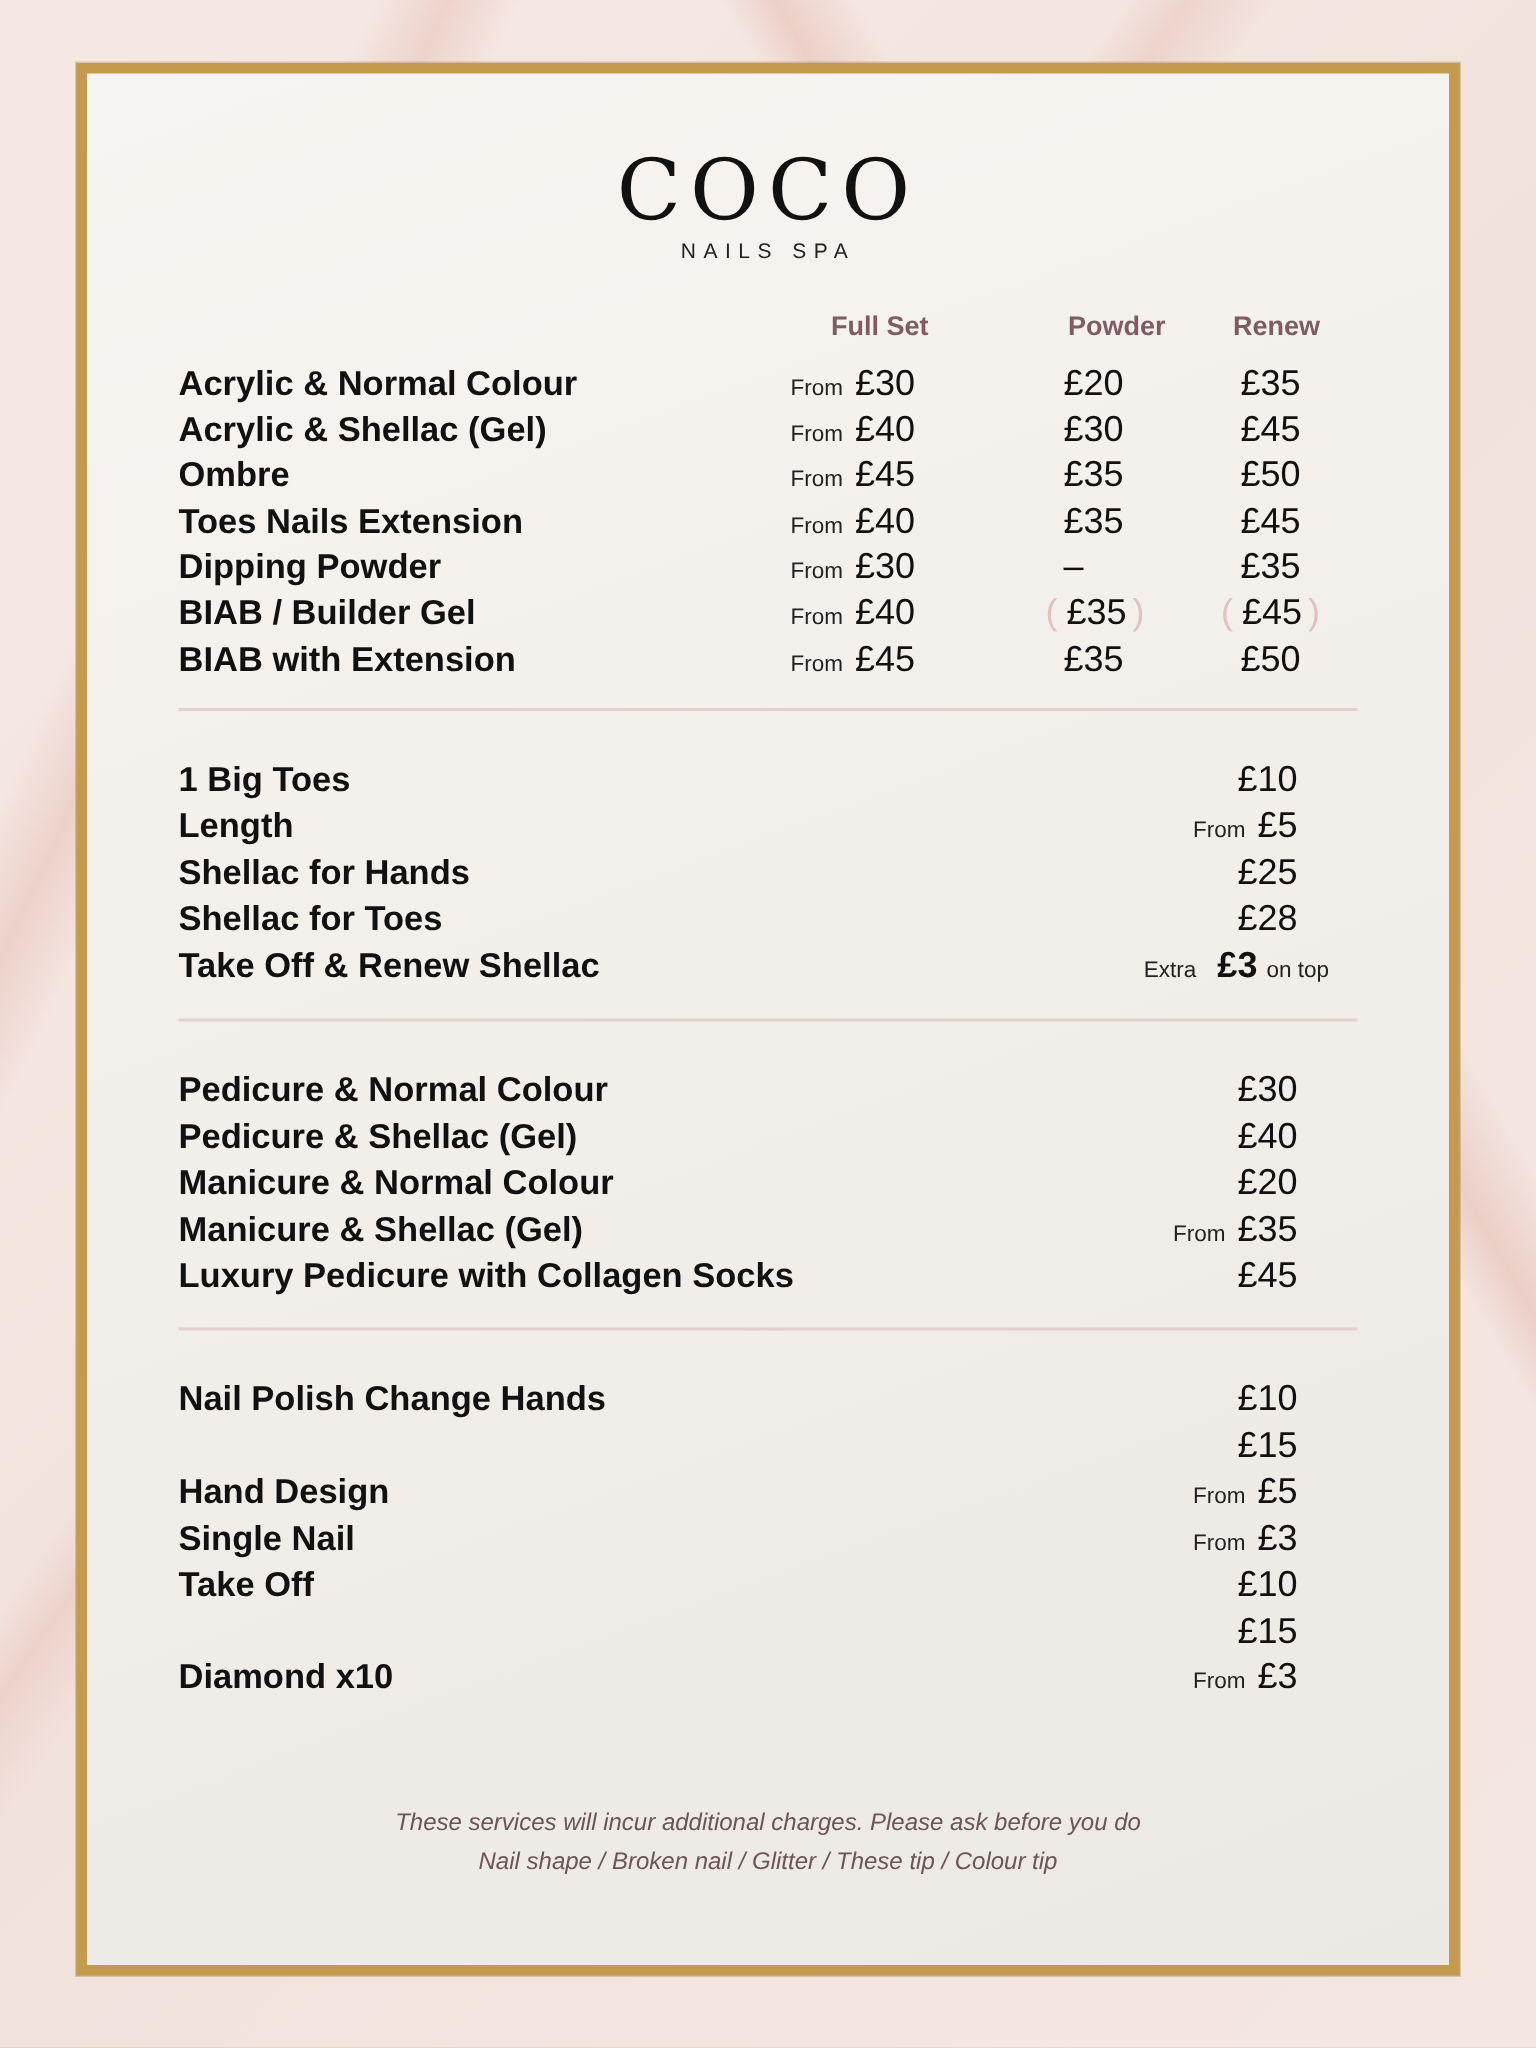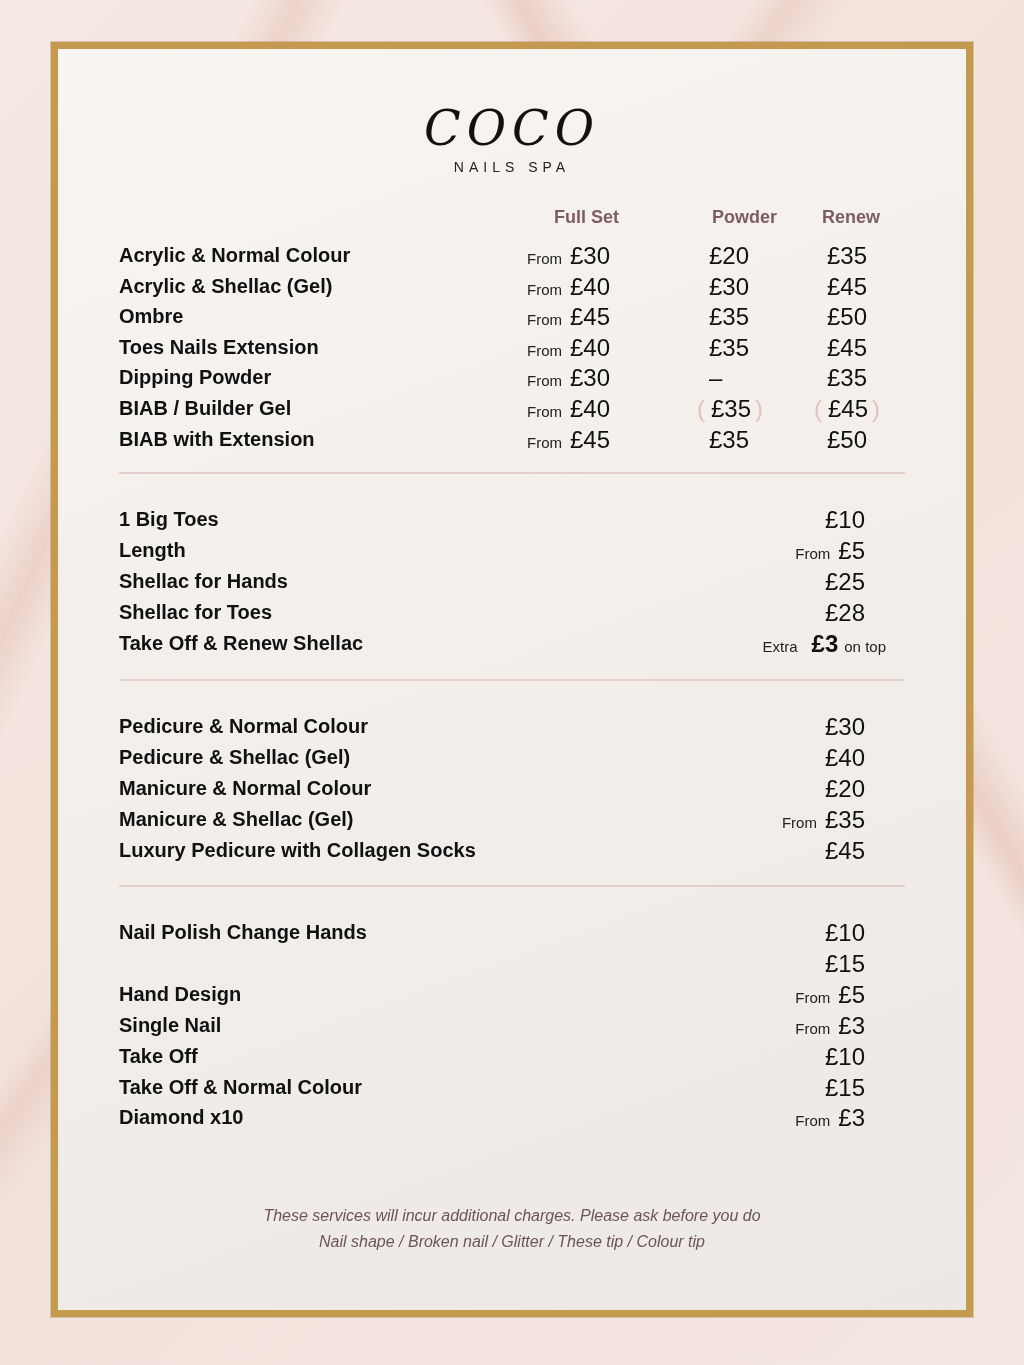--- a/index.html
+++ b/index.html
@@ -20,29 +20,29 @@
     background: #c49a4e;
     box-shadow: 0 0 0 1px rgba(150,110,50,0.3);
   }
   .card {
     position: absolute; inset: 0;
     background: linear-gradient(160deg, #f7f4f1 0%, #f1eeea 60%, #ece8e4 100%);
   }
   .brand { position: absolute; left: 0; right: 0; top: 48px; text-align: center; }
   .brand .logo {
     font-family: "DejaVu Serif", "Liberation Serif", serif;
-    font-size: 48px; letter-spacing: 6px; line-height: 62px; color: #111; font-weight: normal; font-style: italic;
+    font-size: 56px; letter-spacing: 6px; line-height: 62px; color: #111; font-weight: normal;
   }
   .brand .tagline { margin-top: 0; font-size: 14px; letter-spacing: 5px; color: #222; }
 
   .col-headers { position: absolute; top: 158px; left: 0; right: 0; height: 24px; }
   .col-head { position: absolute; font-size: 18px; font-weight: bold; color: #7d5c63; }
 
   .row { position: absolute; left: 61px; right: 0; height: 31px; }
-  .svc { position: absolute; left: 0; top: 0; font-size: 20px; font-weight: bold; line-height: 31px; color: #111; white-space: nowrap; text-align: center; }
+  .svc { position: absolute; left: 0; top: 0; font-size: 23px; font-weight: bold; line-height: 31px; color: #111; white-space: nowrap; text-align: center; }
   .price { position: absolute; top: 0; font-size: 24px; line-height: 31px; color: #111; white-space: nowrap; }
   .from { font-size: 15px; margin-right: 8px; color: #222; }
   .paren { color: #e0c2bf; font-size: 24px; }
   .divider { position: absolute; left: 61px; width: 786px; height: 2px; background: #e4cfcb; }
   .footer { position: absolute; left: 0; right: 0; top: 1154px; text-align: center; font-style: italic; color: #6b545a; font-size: 16px; line-height: 26px; }
 </style>
 </head>
 <body>
 
 <div class="frame">
@@ -175,21 +175,20 @@
           </div>
           <div class="row" style="top:960.7px">
             <span class="svc">Single Nail</span>
             <span class="price" style="right:101px"><span class="from">From</span><span>£3</span></span>
           </div>
           <div class="row" style="top:991.6px">
             <span class="svc">Take Off</span>
             <span class="price" style="right:101px"><span>£10</span></span>
           </div>
           <div class="row" style="top:1022.5px">
-            <span class="svc">Take Off &amp; Normal Colour</span>
             <span class="price" style="right:101px"><span>£15</span></span>
           </div>
           <div class="row" style="top:1053.4px">
             <span class="svc">Diamond x10</span>
             <span class="price" style="right:101px"><span class="from">From</span><span>£3</span></span>
           </div>
         </div>
       </div>
 
     <div class="footer">

